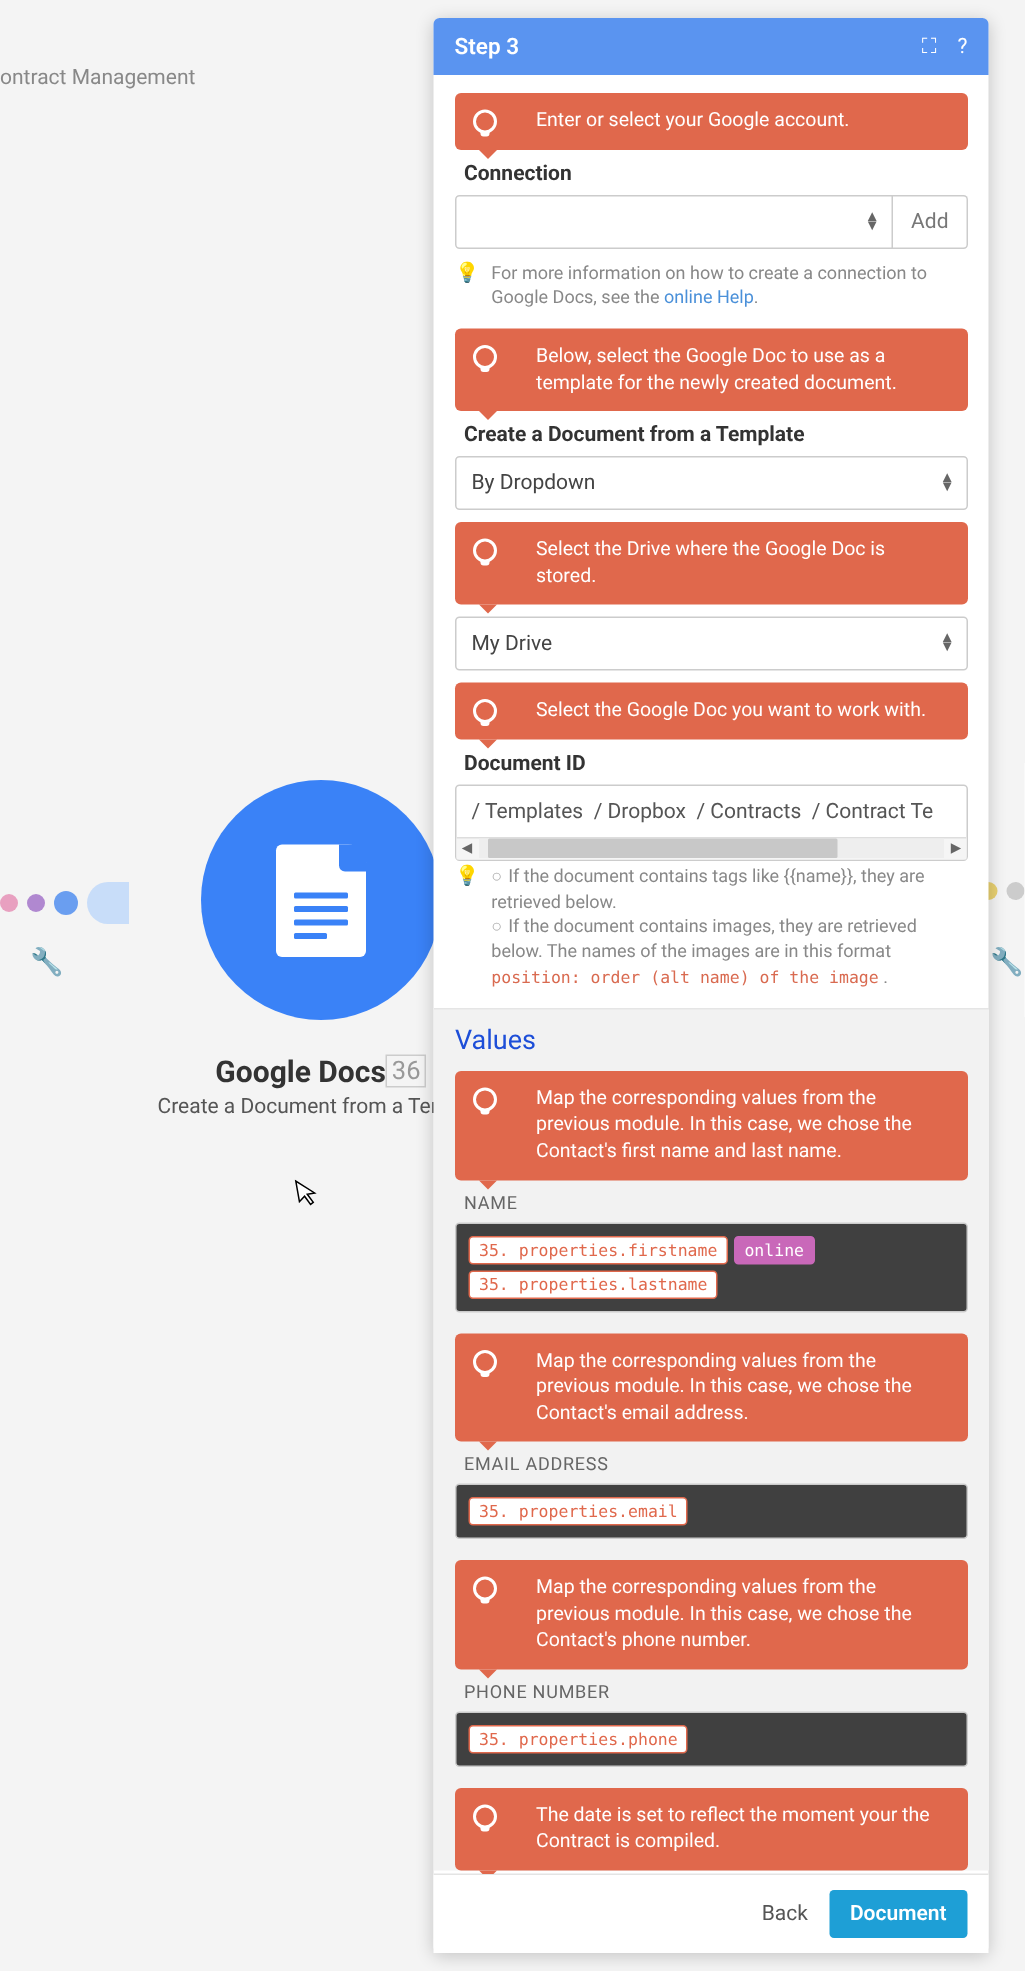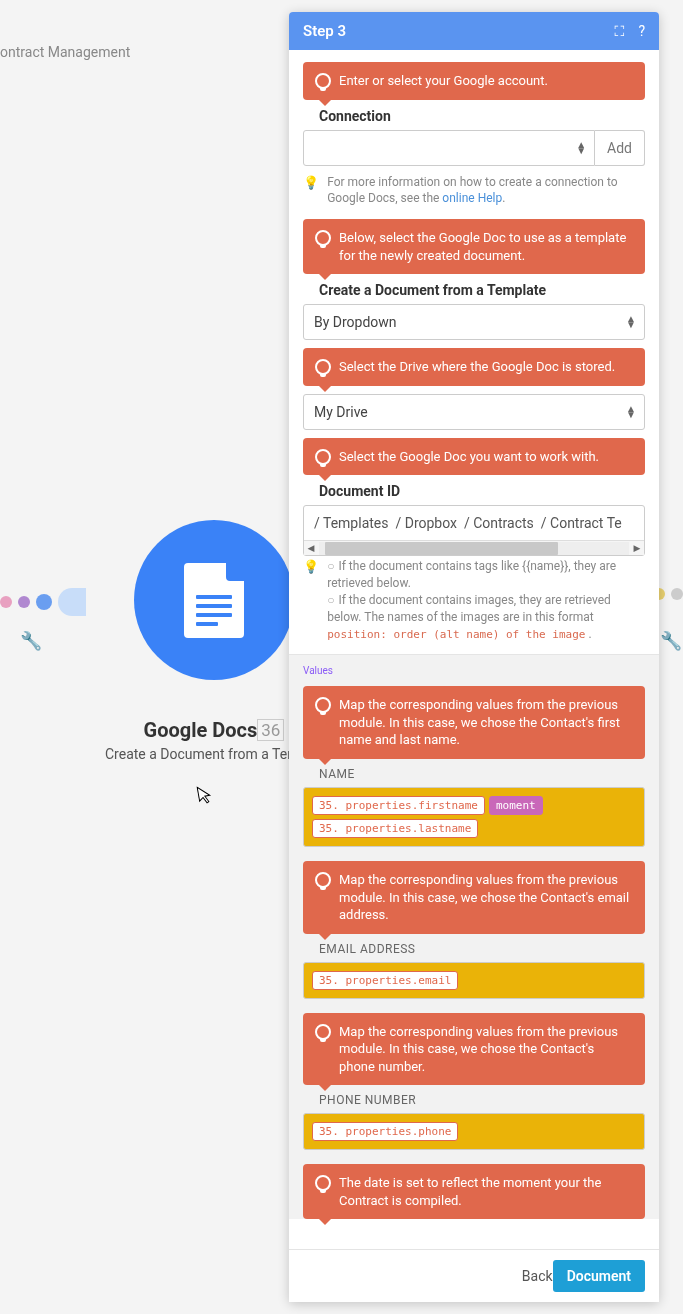--- a/index.html
+++ b/index.html
@@ -8,64 +8,64 @@
 .node-dots{position:absolute;display:flex;gap:6px;align-items:center}
 .node-dots.left{left:0}
 .node-dots.right{right:0}
 .dot{width:12px;height:12px;border-radius:50%}
 .big-node{position:absolute;top:520px;left:105px;display:flex;flex-direction:column;align-items:center}
 .big-circle{width:160px;height:160px;border-radius:50%;background:#3a82f7;display:flex;align-items:center;justify-content:center}
 .doc-icon{width:60px;height:75px;background:#fff;border-radius:4px 12px 4px 4px;position:relative}
 .doc-icon::before{content:"";position:absolute;top:0;right:0;width:18px;height:18px;background:#3a82f7;border-radius:0 0 0 4px}
 .doc-lines{position:absolute;top:32px;left:12px;right:12px}
 .doc-lines div{height:4px;background:#3a82f7;margin-bottom:5px;border-radius:1px}
-.node-title{margin-top:38px;font-size:20px;font-weight:700;color:#333;display:flex;align-items:center;gap:0}
+.node-title{margin-top:22px;font-size:20px;font-weight:700;color:#333;display:flex;align-items:center;gap:0}
 .node-num{font-size:17px;color:#999;border:1px solid #ccc;padding:0 3px;font-weight:400}
 .node-sub{font-size:14px;color:#555;margin-top:4px}
 .wrench{position:absolute;font-size:18px;color:#888}
 .wrench.left{top:630px;left:20px}
 .wrench.right{top:630px;right:0}
 .cursor{position:absolute;top:785px;left:198px;font-size:16px;color:#000;transform:rotate(-10deg)}
 .panel{position:absolute;top:12px;right:24px;width:370px;background:#fff;border-radius:4px;box-shadow:0 2px 12px rgba(0,0,0,0.2);display:flex;flex-direction:column;height:1290px}
 .panel-header{background:#5a94f0;color:#fff;padding:10px 14px;display:flex;align-items:center;justify-content:space-between;border-radius:4px 4px 0 0}
 .panel-header-title{font-size:15px;font-weight:600}
 .panel-header-icons{display:flex;gap:14px;font-size:14px}
 .panel-body{flex:1;overflow-y:auto;padding:12px 14px 0}
 .panel-body::-webkit-scrollbar{width:6px}
 .panel-body::-webkit-scrollbar-thumb{background:#bbb;border-radius:3px}
-.callout{background:#e0684c;color:#fff;border-radius:4px;padding:10px 12px;display:flex;gap:8px;font-size:13px;line-height:1.35;margin-bottom:8px;position:relative}
+.callout{background:#e0684c;color:#fff;border-radius:4px;padding:10px 12px;display:flex;gap:26px;font-size:13px;line-height:1.35;margin-bottom:8px;position:relative}
 .callout::after{content:"";position:absolute;bottom:-6px;left:16px;width:0;height:0;border-left:6px solid transparent;border-right:6px solid transparent;border-top:6px solid #e0684c}
 .callout .bulb{flex-shrink:0;width:16px;height:16px;border:2px solid #fff;border-radius:50%;position:relative;margin-top:1px}
 .callout .bulb::after{content:"";position:absolute;bottom:-4px;left:3px;width:6px;height:3px;background:#fff;border-radius:0 0 2px 2px}
-.field-label{font-size:14px;font-weight:700;color:#333;margin:8px 16px 6px}
+.field-label{font-size:14px;font-weight:700;color:#333;margin:8px 6px 6px}
 .field-label.sub{font-weight:400;color:#666;font-size:12px;letter-spacing:.5px}
 .select-row{display:flex;gap:0;margin-bottom:8px}
 .select-box{flex:1;border:1px solid #ccc;border-radius:3px;padding:9px 28px 9px 10px;font-size:14px;color:#444;position:relative;background:#fff}
 .select-box .caret{position:absolute;right:8px;top:50%;transform:translateY(-50%);font-size:10px;color:#666;line-height:6px}
 .add-btn{border:1px solid #ccc;border-left:none;border-radius:0 3px 3px 0;padding:9px 12px;font-size:14px;color:#777;background:#fff}
 .select-row .select-box:first-child:not(:last-child){border-radius:3px 0 0 3px}
 .hint{display:flex;gap:8px;font-size:12px;color:#888;line-height:1.4;margin-bottom:12px}
 .hint-bulb{color:#f0c040;font-size:13px;flex-shrink:0}
 .hint a{color:#4a90d9;text-decoration:none}
 .hint .circ{color:#aaa;margin-right:4px}
 .hint .code{font-family:monospace;color:#d96a50;font-size:11px}
 .path-box{border:1px solid #ccc;border-radius:3px;margin-bottom:2px}
 .path-crumbs{padding:9px 10px;font-size:14px;color:#555;white-space:nowrap;overflow:hidden}
 .path-crumbs span{color:#555}
 .path-scroll{height:15px;background:#f5f5f5;border-top:1px solid #ddd;position:relative;display:flex;align-items:center}
 .path-scroll .arrow{width:14px;text-align:center;font-size:9px;color:#666}
 .path-scroll .track{flex:1;height:13px;background:#eee;position:relative;margin:0 1px}
 .path-scroll .thumb{position:absolute;left:2%;width:75%;height:100%;background:#c8c8c8;border-radius:1px}
 .values-section{background:#f2f2f2;margin:4px -14px 0;padding:10px 14px 0;border-top:1px solid #e5e5e5}
-.values-title{font-size:10px;color:#8b5cf6;margin-bottom:10px}
-.input-box{border:1px solid #ccc;border-radius:3px;background:#eab308;padding:8px;display:flex;flex-wrap:wrap;gap:4px;margin-bottom:14px}
+.values-title{font-size:18px;color:#1d4ed8;margin-bottom:10px}
+.input-box{border:1px solid #ccc;border-radius:3px;background:#404040;padding:8px;display:flex;flex-wrap:wrap;gap:4px;margin-bottom:14px}
 .pill{font-family:monospace;font-size:11px;padding:2px 6px;border-radius:3px;border:1px solid}
 .pill.orange{border-color:#e0684c;color:#e0684c;background:#fff}
 .pill.pink{border-color:#c968b9;background:#c968b9;color:#fff}
-.panel-footer{border-top:1px solid #e4e4e4;padding:10px 14px;display:flex;justify-content:flex-end;align-items:center;background:#fff}
+.panel-footer{border-top:1px solid #e4e4e4;padding:10px 14px;display:flex;justify-content:flex-end;gap:14px;align-items:center;background:#fff}
 .btn-back{font-size:14px;color:#555;background:none;border:none}
 .btn-continue{background:#1e9fd6;color:#fff;border:none;border-radius:3px;padding:8px 14px;font-size:14px;font-weight:600}
 </style>
 </head>
 <body>
 
 <div class="bg-title">ontract Management</div>
 
 <div class="node-dots left" style="top:588px">
   <span class="dot" style="background:#e8a0c0"></span>
@@ -175,21 +175,21 @@
     <div class="values-section">
       <div class="values-title">Values</div>
 
       <div class="callout">
           <span class="bulb"></span>
           <span>Map the corresponding values from the previous module. In this case, we chose the Contact's first name and last name.</span>
         </div>
       <div class="field-label sub">NAME</div>
       <div class="input-box">
         <span class="pill orange">35. properties.firstname</span>
-        <span class="pill pink">moment</span>
+        <span class="pill pink">online</span>
         <span class="pill orange">35. properties.lastname</span>
       </div>
 
       <div class="callout">
           <span class="bulb"></span>
           <span>Map the corresponding values from the previous module. In this case, we chose the Contact's email address.</span>
         </div>
       <div class="field-label sub">EMAIL ADDRESS</div>
       <div class="input-box">
         <span class="pill orange">35. properties.email</span>

